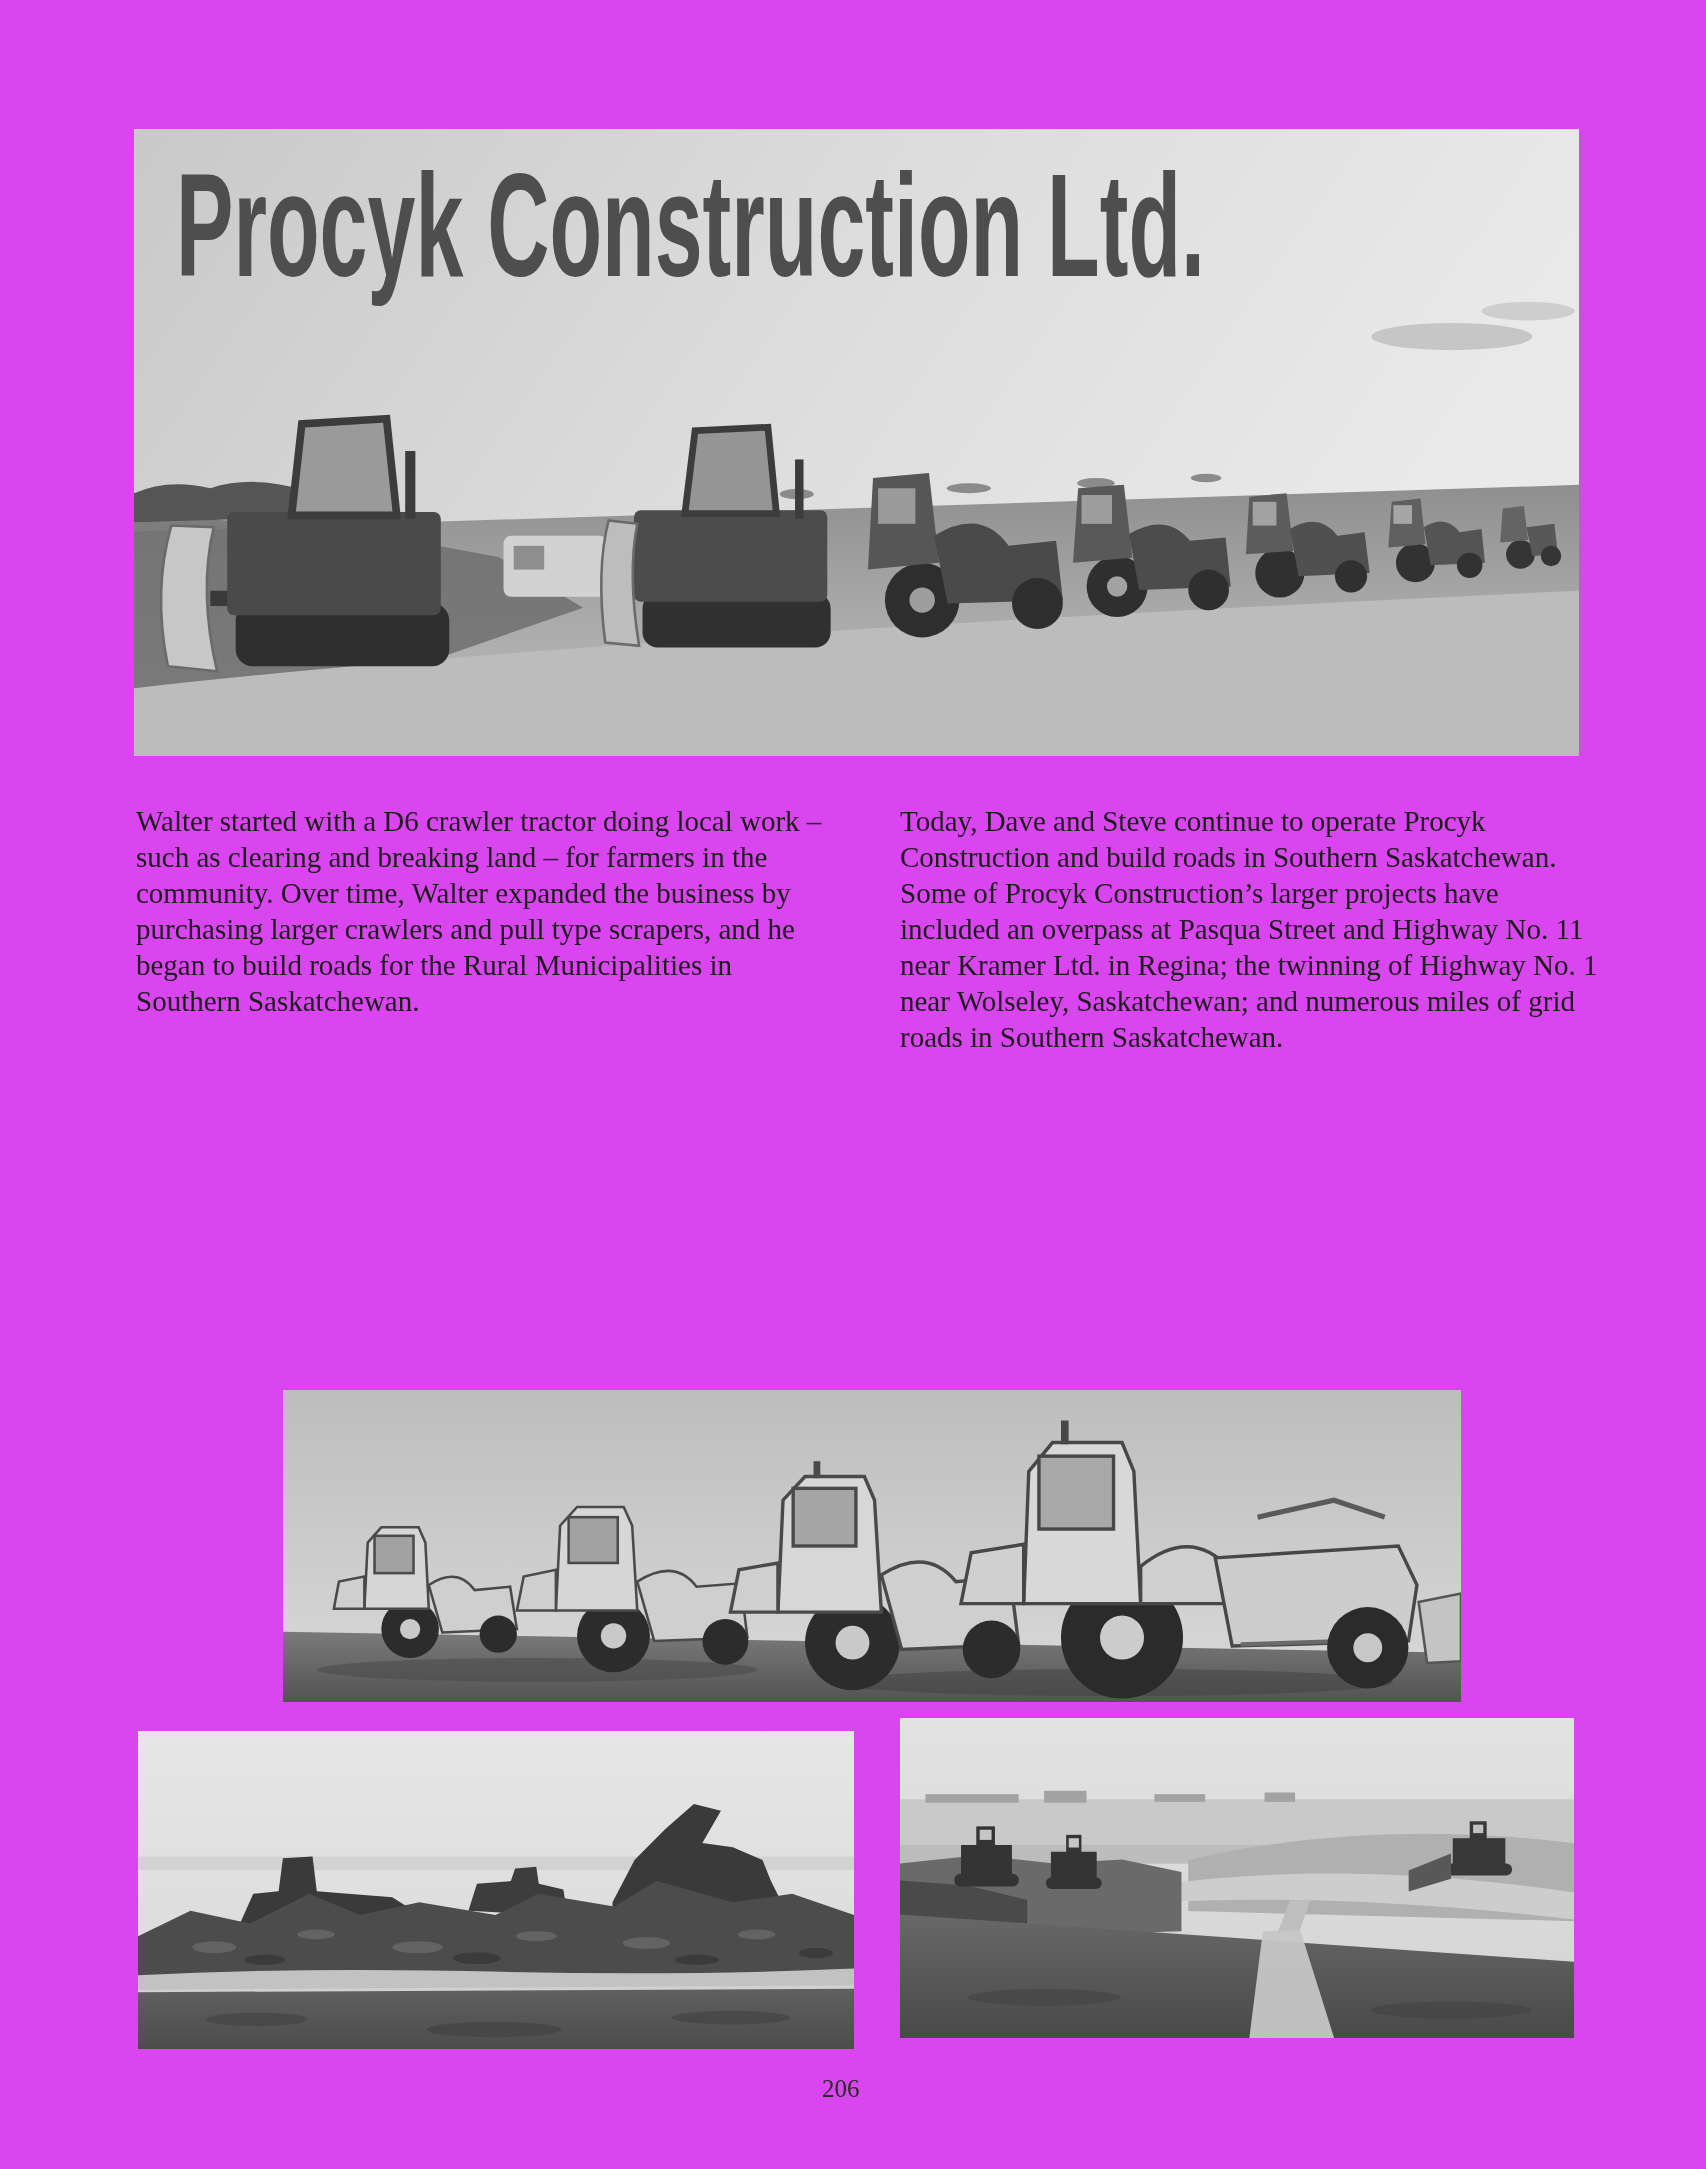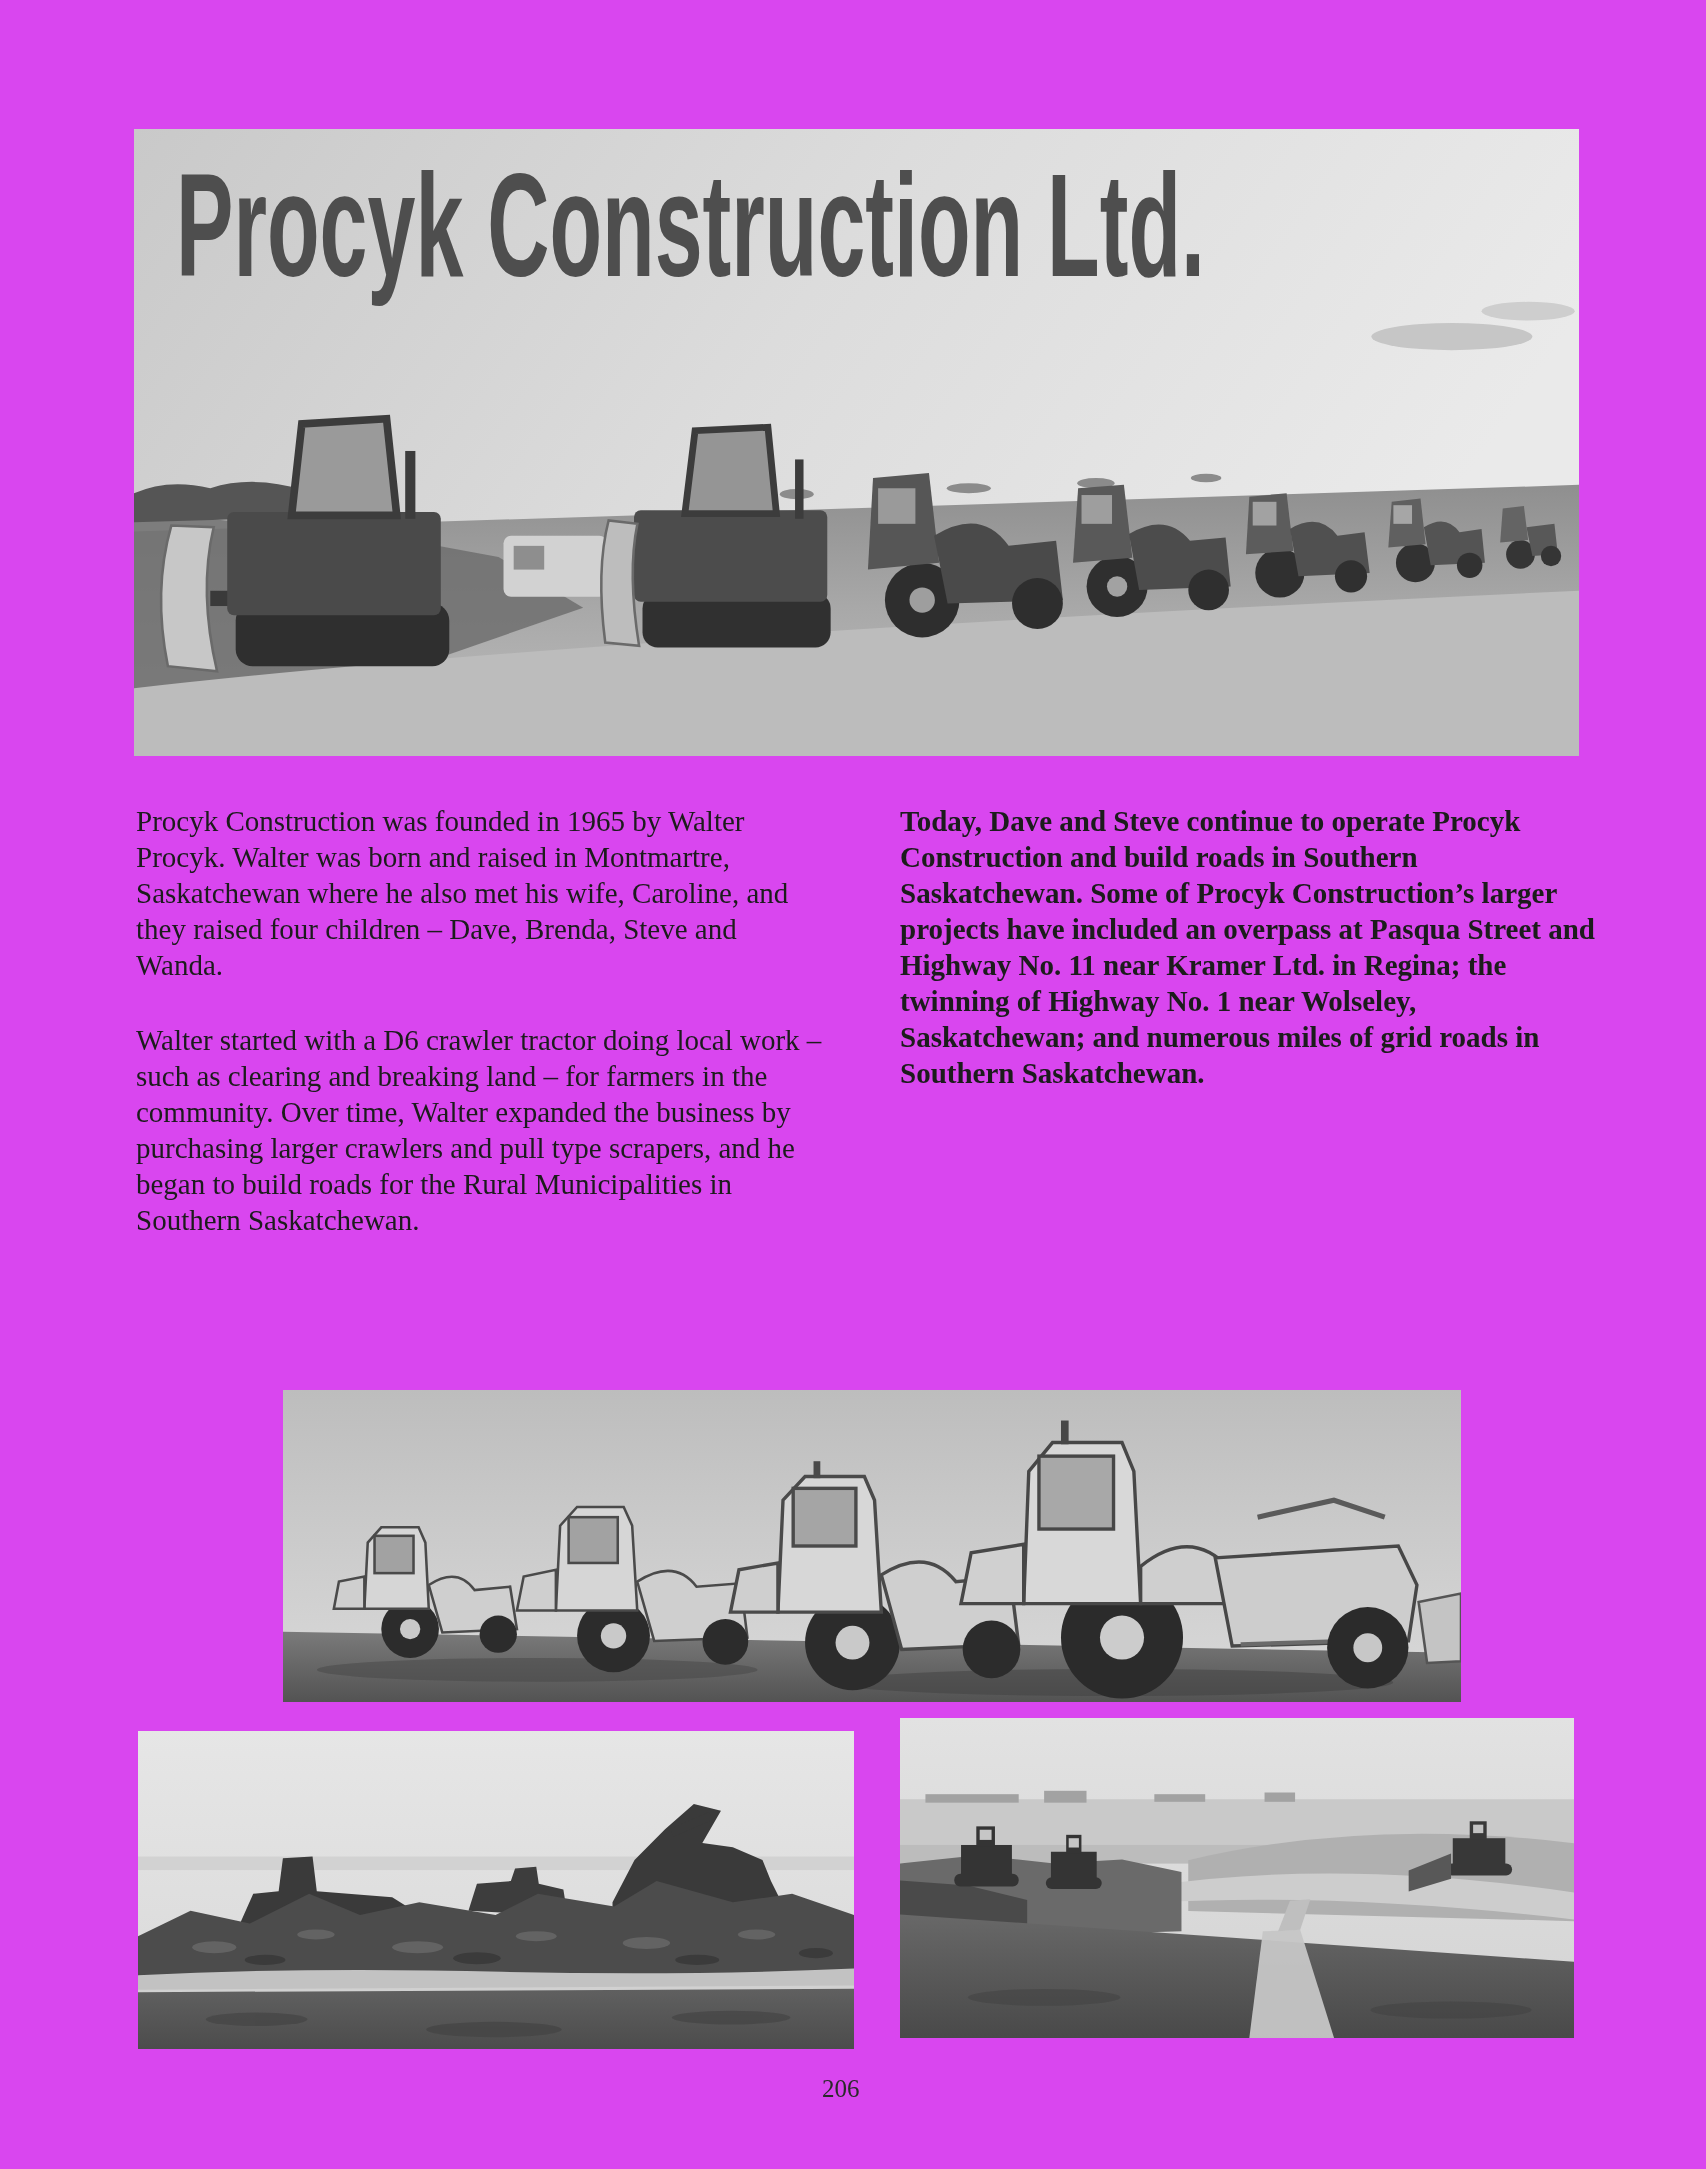--- a/index.html
+++ b/index.html
@@ -32,21 +32,21 @@
     letter-spacing: 0px;
     color: #4e4e4e;
     transform: scaleX(0.59);
     transform-origin: left top;
     white-space: nowrap;
     z-index: 5;
   }
 
   .col { position: absolute; font-size: 29px; line-height: 36px; }
   #col-left  { left: 136px;  top: 803px; width: 688px; }
-  #col-right { left: 900px; top: 803px; width: 700px; font-weight: bold; }
+  #col-right { left: 900px; top: 803px; width: 700px; }
   .col p { margin: 0 0 39px 0; }
 
   #page-number {
     position: absolute;
     left: 822px;
     top: 2075px;
     font-size: 25px;
     line-height: 1.1;
     color: #2a2a2a;
   }
@@ -143,21 +143,20 @@
         <circle cx="1636" cy="502" r="17" fill="#353535"></circle>
         <path d="M1612,488 L1615,448 L1640,445 L1645,485 Z" fill="#646464"></path>
         <path d="M1643,470 L1676,466 L1680,502 L1650,504 Z" fill="#585858"></path>
         <circle cx="1672" cy="504" r="12" fill="#353535"></circle>
       </g>
     </svg>
     <h1 class="title">Procyk Construction Ltd.</h1>
   </div>
 
   <div class="col" id="col-left">
-    <p>Procyk Construction was founded in 1965 by Walter Procyk. Walter was born and raised in Montmartre, Saskatchewan where he also met his wife, Caroline, and they raised four children – Dave, Brenda, Steve and Wanda.</p>
     <p>Walter started with a D6 crawler tractor doing local work – such as clearing and breaking land – for farmers in the community. Over time, Walter expanded the business by purchasing larger crawlers and pull type scrapers, and he began to build roads for the Rural Municipalities in Southern Saskatchewan.</p>
   </div>
 
   <div class="col" id="col-right">
     <p>Today, Dave and Steve continue to operate Procyk Construction and build roads in Southern Saskatchewan. Some of Procyk Construction’s larger projects have included an overpass at Pasqua Street and Highway No. 11 near Kramer Ltd. in Regina; the twinning of Highway No. 1 near Wolseley, Saskatchewan; and numerous miles of grid roads in Southern Saskatchewan.</p>
   </div>
 
   <div class="photo" id="mid-photo">
     <svg viewBox="0 0 1390 368" preserveAspectRatio="none">
       <defs>

